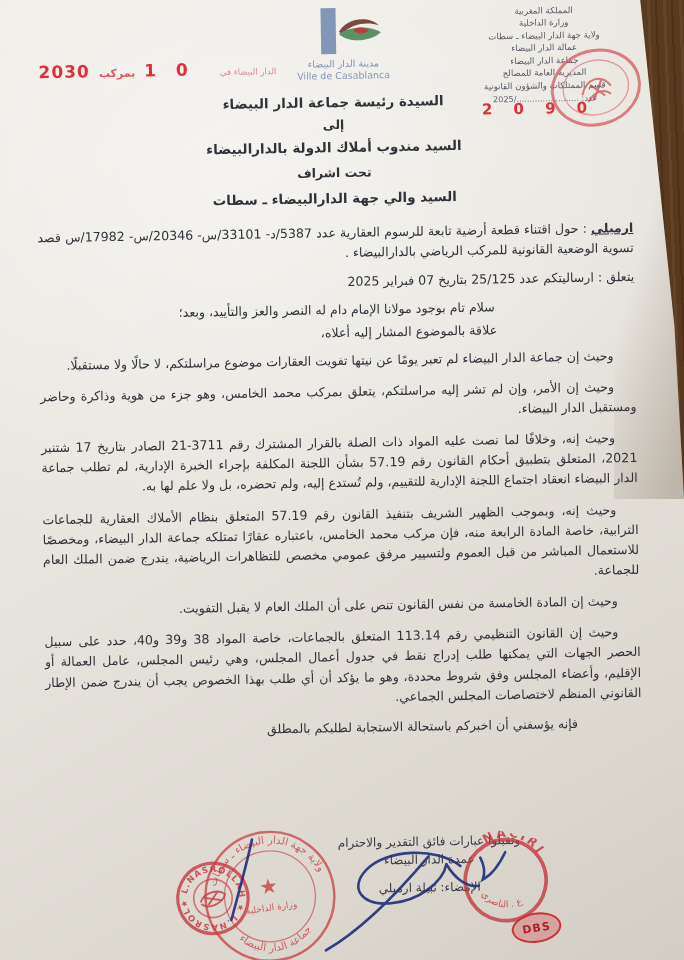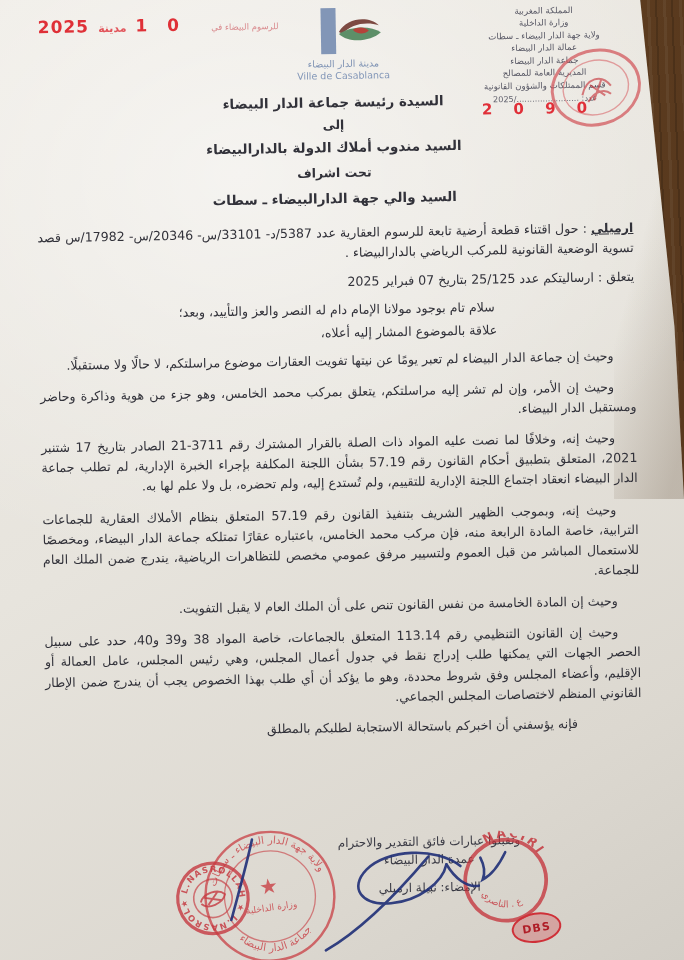--- a/index.html
+++ b/index.html
@@ -24,21 +24,21 @@
     background:linear-gradient(105deg,transparent 45%,rgba(70,45,20,.22) 92%);
     pointer-events:none;
   }
   .tilt{position:absolute;inset:0;transform:rotate(-1deg);transform-origin:50% 40%;}
   .ar{direction:rtl;}
 
   
   .date-stamp{position:absolute;left:44px;top:12px;display:flex;align-items:baseline;gap:9px;white-space:nowrap;}
   .date-stamp .year{color:#df3037;font-weight:700;font-size:17px;letter-spacing:1px;}
   .date-stamp .month{color:#e2555b;font-size:11px;font-weight:700;}
-  .date-stamp .day{color:#df3037;font-weight:700;font-size:17px;letter-spacing:7px;}
+  .date-stamp .day{color:#df3037;font-weight:700;font-size:17px;letter-spacing:7px;margin-top:45px;}
   .date-stamp .place{color:#d98a8d;font-size:8.5px;margin-left:16px;}
 
   .logo{position:absolute;left:280px;top:6px;width:138px;text-align:center;}
   .logo-mark{display:block;margin:0 auto;}
   .logo-ar{color:#7f93b4;font-size:9.5px;line-height:1.25;}
   .logo-fr{color:#8397b8;font-size:9.5px;line-height:1.2;}
 
   .letterhead{position:absolute;right:44px;top:8px;width:180px;text-align:center;color:#565663;}
   .letterhead .lh-line{font-size:8.6px;line-height:1.45;white-space:nowrap;}
   .letterhead .lh-num{font-size:8.2px;color:#62626e;margin-top:2px;}
@@ -86,24 +86,24 @@
 <body>
 
 <div class="wood-grain"></div>
 
 <div class="paper">
   <div class="paper-edge-shade"></div>
 
   <div class="tilt">
 
     <div class="date-stamp">
-      <span class="year">2025</span>
-      <span class="month">مدينة</span>
+      <span class="year">2030</span>
+      <span class="month">بمركب</span>
       <span class="day">1 0</span>
-      <span class="place ar">للرسوم البيضاء في</span>
+      <span class="place ar">الدار البيضاء في</span>
     </div>
 
     <div class="logo">
       <svg class="logo-mark" width="96" height="52" viewBox="0 0 96 52">
         <rect x="26" y="2" width="15" height="46" fill="#8296b7"></rect>
         <path d="M44 26 C52 12 74 10 84 20 C72 16 56 18 48 28 Z" fill="#7d4a42"></path>
         <path d="M44 28 C56 20 76 20 86 27 C76 36 54 38 44 28 Z" fill="#5d8f68"></path>
         <path d="M58 24 C63 21 70 21 74 25 C70 29 62 29 58 24 Z" fill="#b5423a"></path>
       </svg>
       <div class="logo-ar ar">مدينة الدار البيضاء</div>

